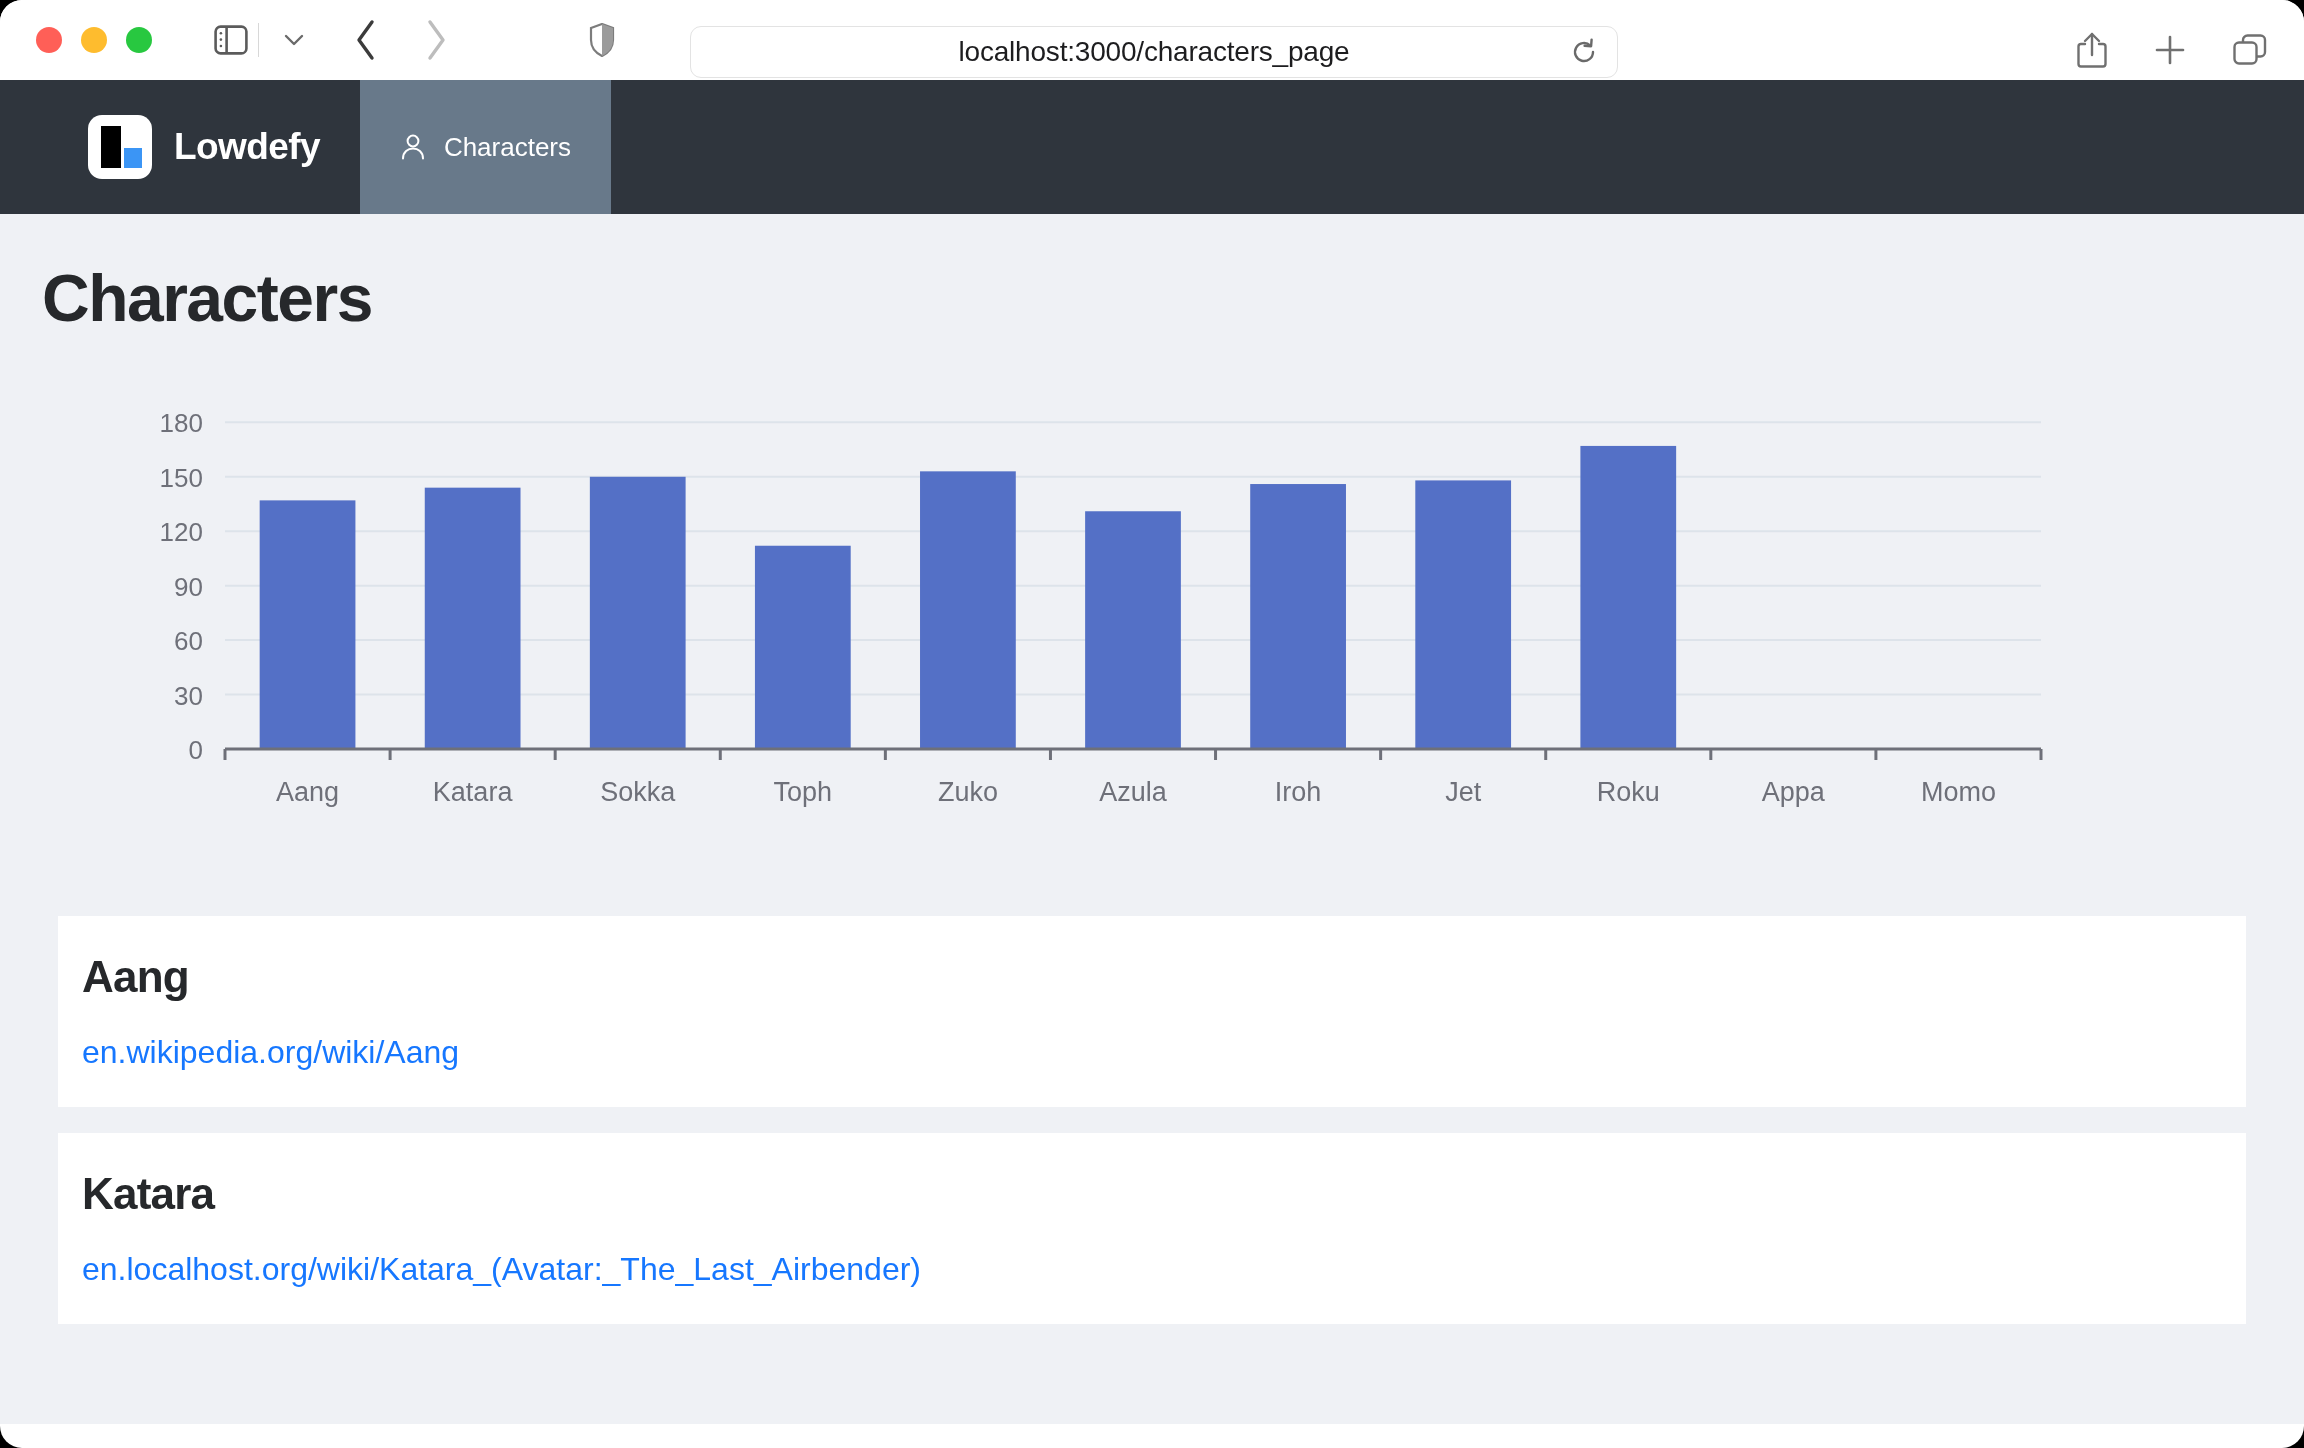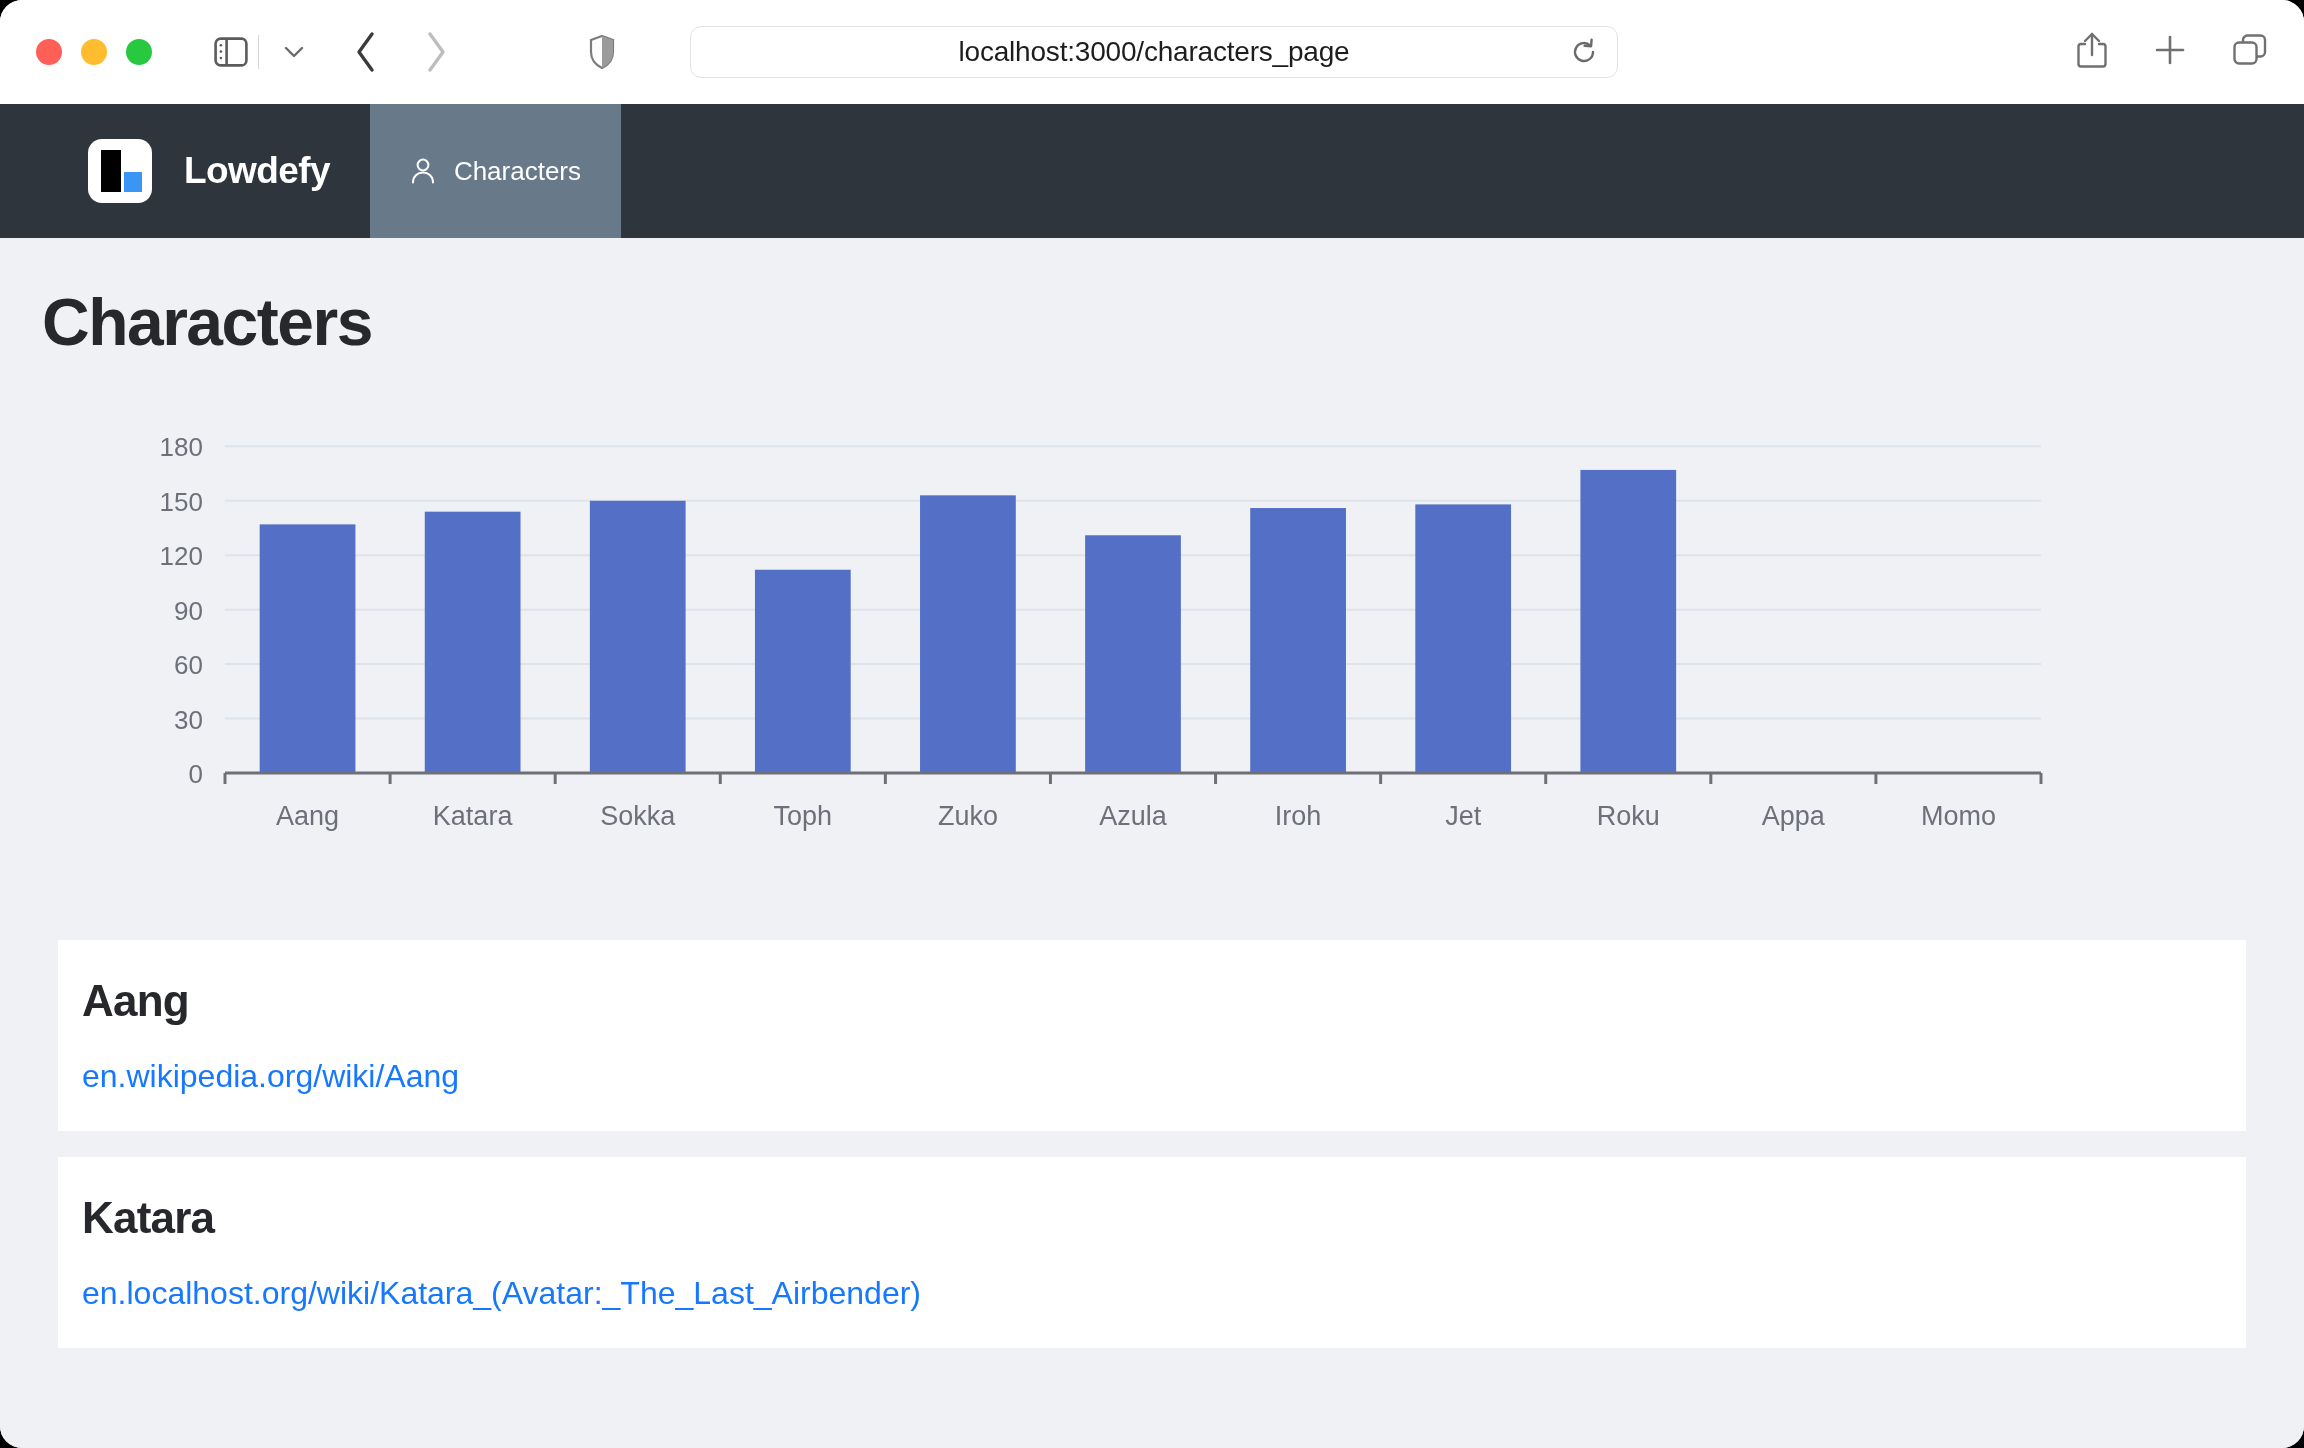--- a/index.html
+++ b/index.html
@@ -12,21 +12,21 @@
   .window {
     position: absolute; left: 0; top: 0;
     width: 2304px; height: 1448px;
     background: #ffffff;
     border-radius: 22px;
     overflow: hidden;
   }
 
   
   .chrome {
-    height: 104px; width: 100%;
+    height: 80px; width: 100%;
     background: #ffffff;
     display: flex; align-items: center;
     position: relative;
   }
   .traffic { display: flex; gap: 19px; margin-left: 36px; }
   .dot { width: 26px; height: 26px; border-radius: 50%; }
   .dot.red { background: #ff5f57; }
   .dot.yellow { background: #febc2e; }
   .dot.green { background: #28c840; }
 
@@ -62,21 +62,21 @@
     display: flex; align-items: center; gap: 46px;
   }
 
   
   .navbar {
     height: 134px;
     background: #2f353d;
     display: flex; align-items: stretch;
   }
   .brand {
-    display: flex; align-items: center; gap: 32px;
+    display: flex; align-items: center; gap: 22px;
     padding: 0 40px 0 88px;
   }
   .brand-logo {
     width: 64px; height: 64px;
     background: #ffffff; border-radius: 14px;
     position: relative;
   }
   .brand-logo .blk {
     position: absolute; left: 13px; top: 11px;
     width: 20px; height: 42px; background: #000;

